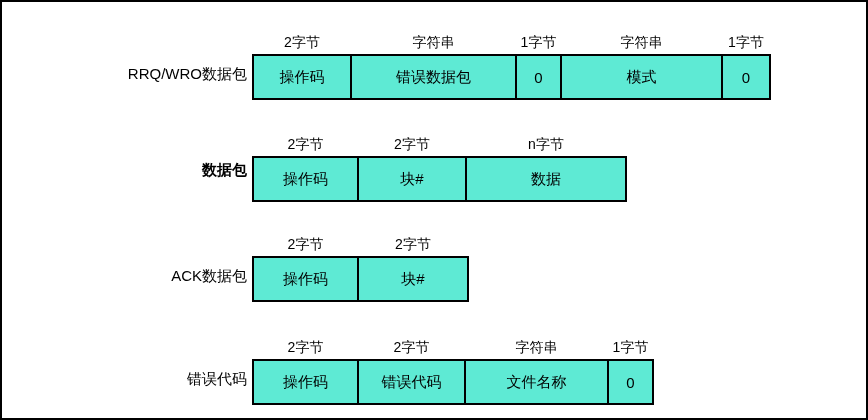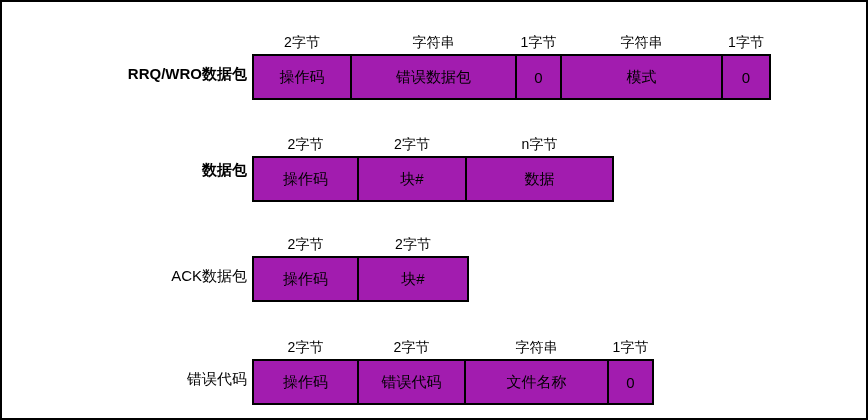--- a/index.html
+++ b/index.html
@@ -47,21 +47,21 @@
   }
   .field {
     position: relative;
     box-sizing: border-box;
     border-right: 2px solid #000000;
     display: flex;
     align-items: center;
     justify-content: center;
     font-size: 15px;
     white-space: nowrap;
-    background: #a21caf;
+    background: #5eead4;
   }
   .field:last-child {
     border-right: none;
   }
   .size-label {
     position: absolute;
     bottom: 100%;
     left: 0;
     width: 100%;
     text-align: center;
@@ -70,21 +70,21 @@
     padding-bottom: 7px;
     color: #000000;
     line-height: 1;
   }
 </style>
 </head>
 <body>
 
 <div id="canvas">
     <div class="packet-row" style="top: 0px;">
-      <div class="row-label" style="top: 64px; font-weight: bold;">RRQ/WRO数据包</div>
+      <div class="row-label" style="top: 64px;">RRQ/WRO数据包</div>
       <div class="fields" style="top: 52px;">
         <div class="field" style="width: 98px;">
           <span class="size-label">2字节</span>
           <span>操作码</span>
         </div>
         <div class="field" style="width: 165px;">
           <span class="size-label">字符串</span>
           <span>错误数据包</span>
         </div>
         <div class="field" style="width: 45px;">
@@ -105,21 +105,21 @@
       <div class="row-label" style="top: 160px; font-weight: bold;">数据包</div>
       <div class="fields" style="top: 154px;">
         <div class="field" style="width: 105px;">
           <span class="size-label">2字节</span>
           <span>操作码</span>
         </div>
         <div class="field" style="width: 108px;">
           <span class="size-label">2字节</span>
           <span>块#</span>
         </div>
-        <div class="field" style="width: 145px;">
+        <div class="field" style="width: 158px;">
           <span class="size-label">n字节</span>
           <span>数据</span>
         </div>
       </div>
     </div>
     <div class="packet-row" style="top: 0px;">
       <div class="row-label" style="top: 266px;">ACK数据包</div>
       <div class="fields" style="top: 254px;">
         <div class="field" style="width: 105px;">
           <span class="size-label">2字节</span>

